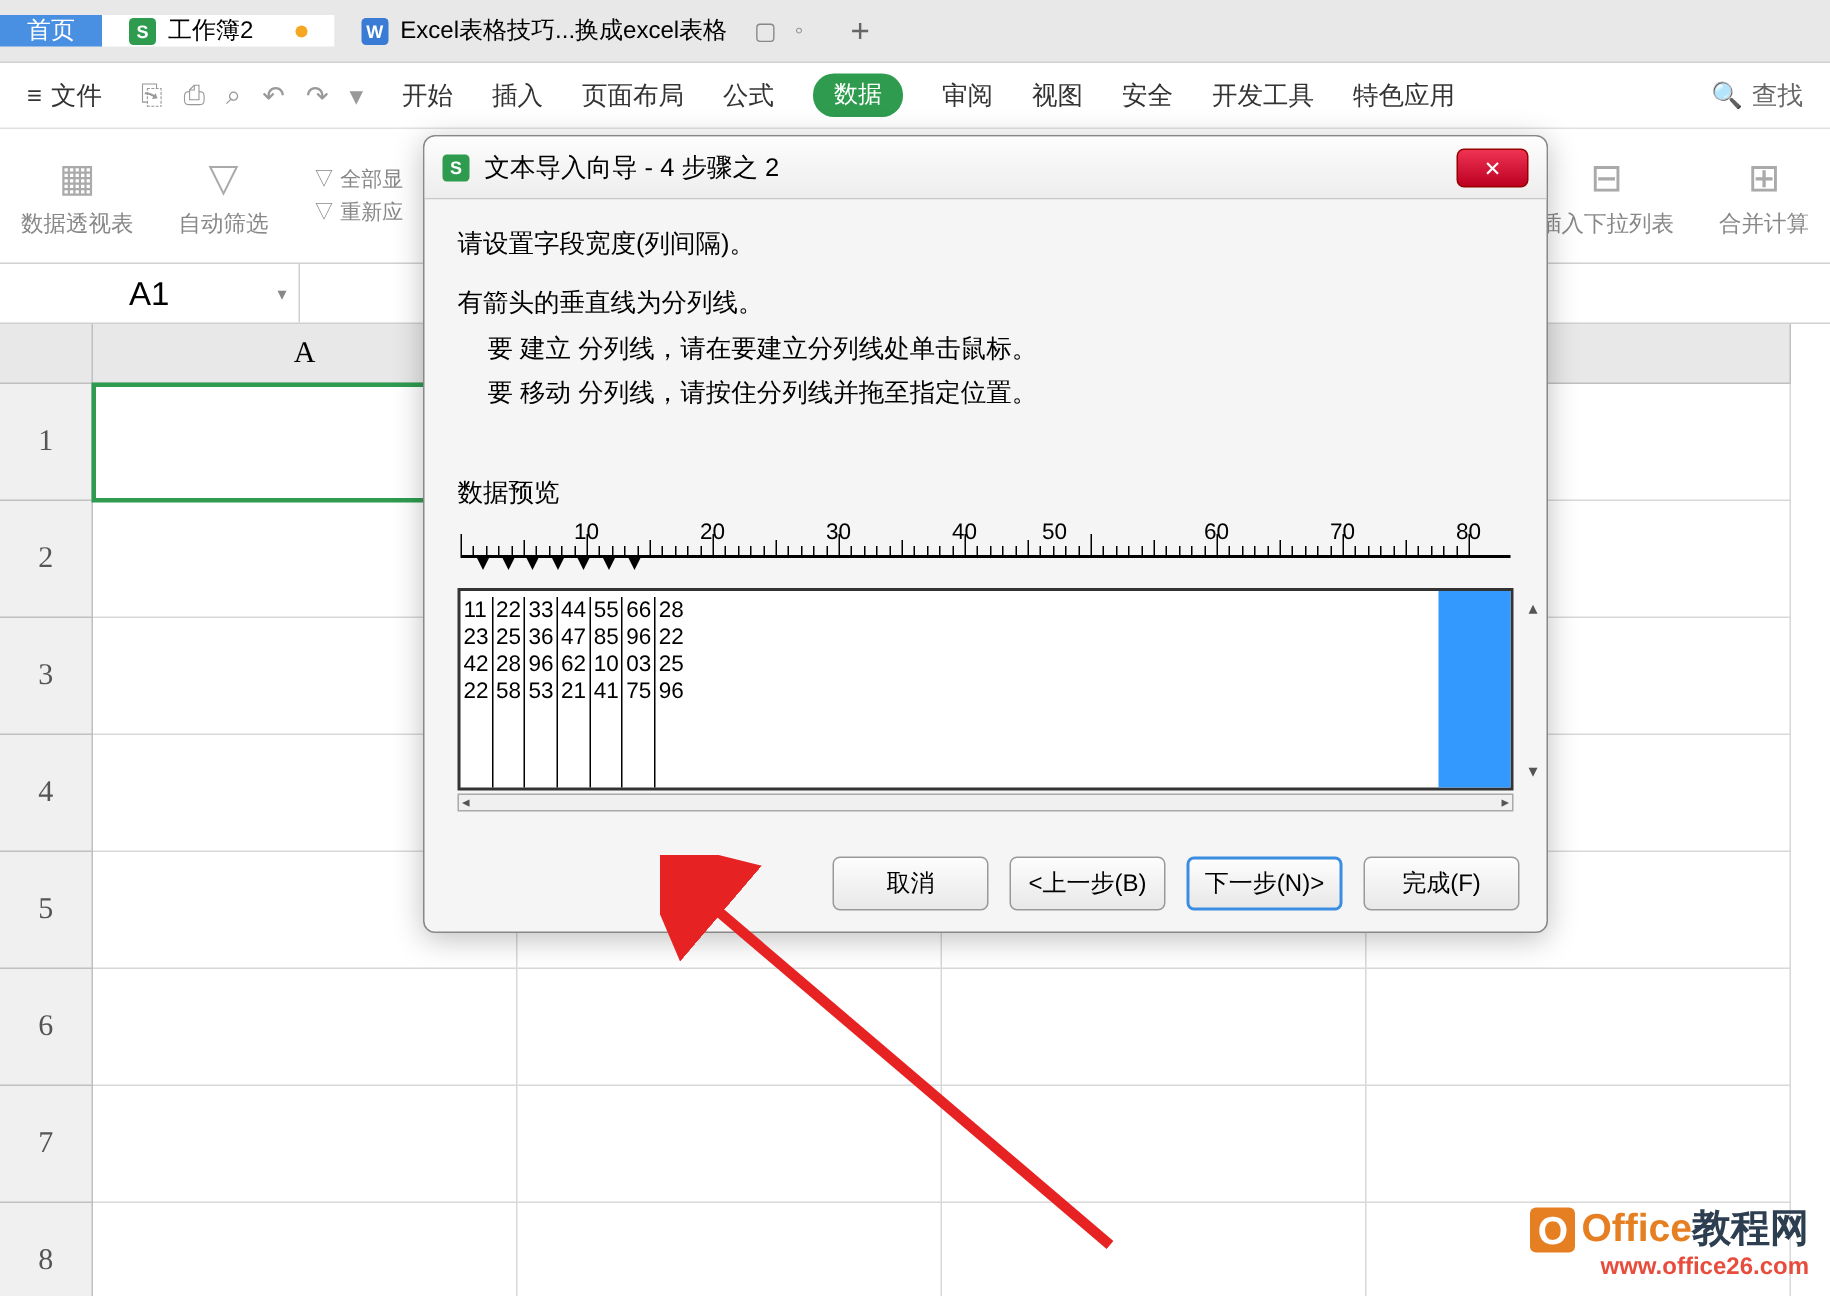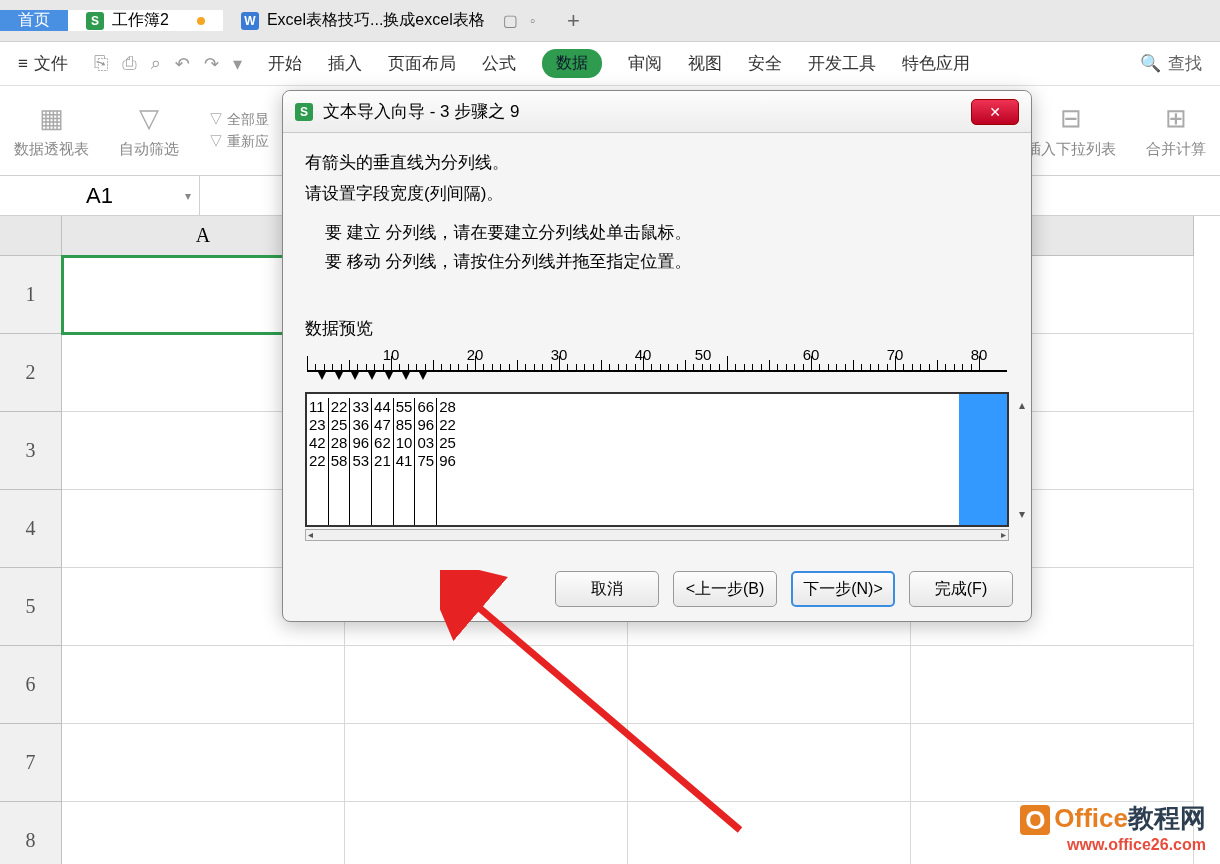--- a/index.html
+++ b/index.html
@@ -16,21 +16,21 @@
     .tab-icon.blue { background: #3a7bd5; }
     .dot { width: 8px; height: 8px; background: #f5a623; border-radius: 50%; margin-left: 20px; }
     .tab-new { width: 40px; display: flex; align-items: center; justify-content: center; color: #666; font-size: 22px; }
     .tab-controls { display: flex; align-items: center; gap: 12px; margin-left: 10px; color: #888; }
     
     
     .menubar { height: 44px; display: flex; align-items: center; padding: 0 18px; gap: 26px; border-bottom: 1px solid #e0e0e0; font-size: 17px; color: #333; }
     .menu-file { display: flex; align-items: center; gap: 6px; }
     .menu-icons { display: flex; gap: 14px; color: #999; font-size: 18px; }
     .menu-item { cursor: pointer; }
-    .menu-item.active { background: #2e9b4f; color: #0f172a; padding: 4px 14px; border-radius: 14px; font-size: 16px; }
+    .menu-item.active { background: #2e9b4f; color: #ffffff; padding: 4px 14px; border-radius: 14px; font-size: 16px; }
     .menu-search { margin-left: auto; display: flex; align-items: center; gap: 6px; color: #666; }
     
     
     .ribbon { height: 90px; display: flex; align-items: center; padding: 0 14px; gap: 30px; border-bottom: 1px solid #d0d0d0; color: #888; }
     .rib-group { display: flex; flex-direction: column; align-items: center; gap: 6px; font-size: 15px; }
     .rib-icon { font-size: 26px; color: #aaa; }
     .rib-filter { display: flex; flex-direction: column; gap: 4px; font-size: 14px; }
     
     
     .namebox-row { height: 40px; display: flex; align-items: center; border-bottom: 1px solid #d0d0d0; }
@@ -241,28 +241,28 @@
         <div class="cell"></div>
         <div class="cell"></div>
         <div class="cell"></div>
       </div>
   </div>
 </div>
 
 <div class="dialog">
   <div class="dialog-title">
     <span class="tab-icon green">S</span>
-    <span>文本导入向导 - 3 步骤之 9</span>
+    <span>文本导入向导 - 4 步骤之 2</span>
     <div class="dialog-close">
         <span>✕</span>
       </div>
   </div>
   <div class="dialog-body">
+    <div class="dlg-line">请设置字段宽度(列间隔)。</div>
     <div class="dlg-line" style="margin-bottom:8px">有箭头的垂直线为分列线。</div>
-    <div class="dlg-line">请设置字段宽度(列间隔)。</div>
     <div class="dlg-sub">要 建立 分列线，请在要建立分列线处单击鼠标。</div>
     <div class="dlg-sub">要 移动 分列线，请按住分列线并拖至指定位置。</div>
 
     <div class="dlg-prev-label">数据预览</div>
 
     <div class="ruler-wrap">
       <div class="ruler" id="ruler">
           <div class="ruler-tick" style="left: 0px; height: 14px;"></div>
           <div class="ruler-tick" style="left: 8.4px; height: 6px;"></div>
           <div class="ruler-tick" style="left: 16.8px; height: 6px;"></div>

